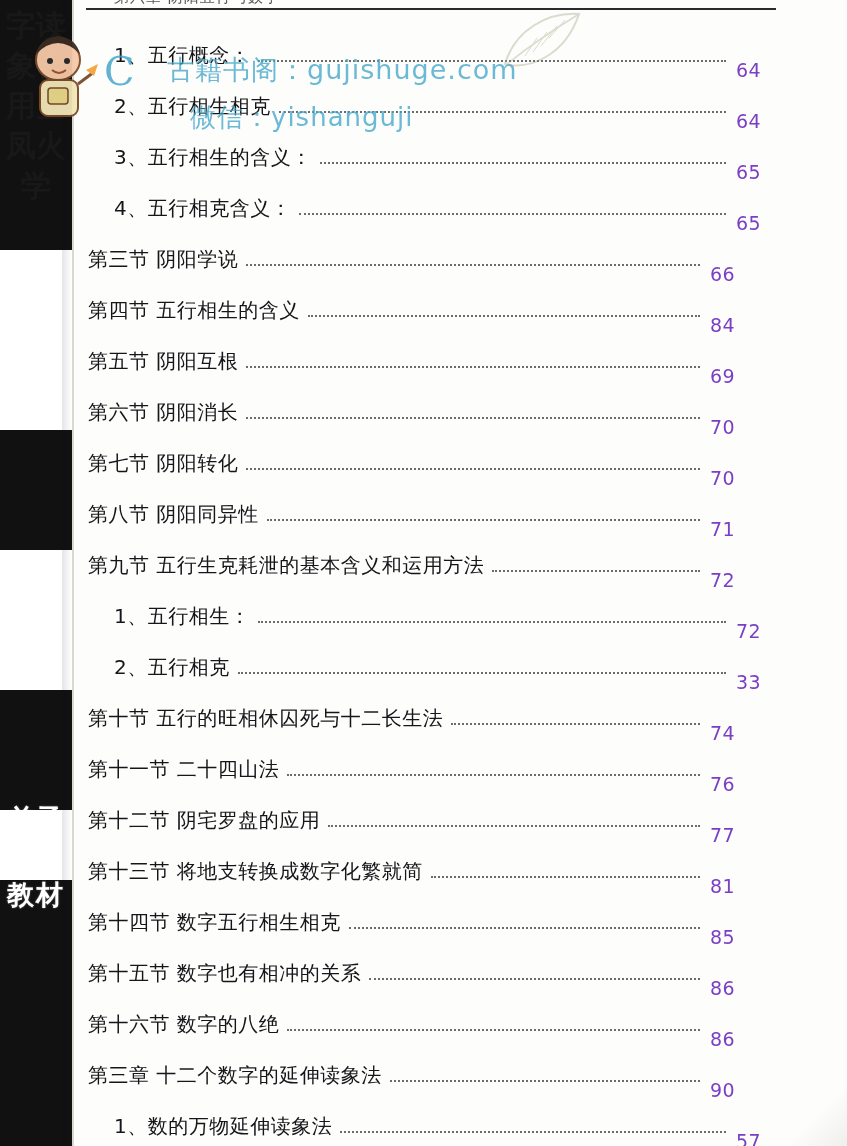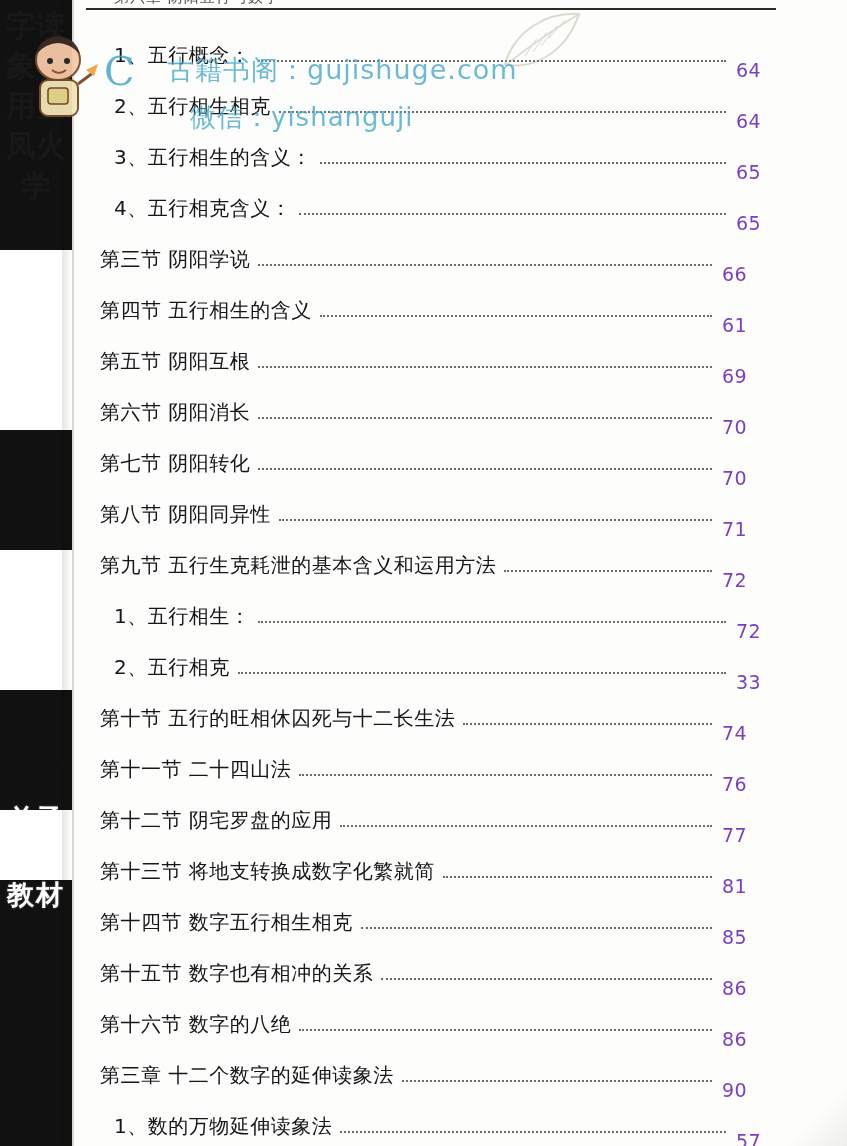--- a/index.html
+++ b/index.html
@@ -145,21 +145,21 @@
     min-width: 20px;
   }
   .toc-page {
     font-size: 19px;
     color: #7a3fc4;
     font-family: "DejaVu Sans", sans-serif;
     width: 46px;
     text-align: left;
     letter-spacing: 0.5px;
   }
-  .toc-row.lvl0 { padding-left: 26px; }
+  .toc-row.lvl0 { padding-left: 14px; }
   .toc-row.lvl1 { padding-left: 40px; }
   .toc-row .toc-page { margin-left: 4px; margin-top: 28px; }
   .row-end { width: 668px; display: flex; align-items: center; }
 
   
   .wm {
     position: absolute;
     pointer-events: none;
     font-family: "DejaVu Sans", sans-serif;
     white-space: nowrap;
@@ -270,21 +270,21 @@
           <div class="row-end">
             <span class="toc-label">第三节  阴阳学说</span>
             <span class="toc-dots"></span>
             <span class="toc-page">66</span>
           </div>
         </div>
         <div class="toc-row lvl0">
           <div class="row-end">
             <span class="toc-label">第四节  五行相生的含义</span>
             <span class="toc-dots"></span>
-            <span class="toc-page">61</span>
+            <span class="toc-page">84</span>
           </div>
         </div>
         <div class="toc-row lvl0">
           <div class="row-end">
             <span class="toc-label">第五节  阴阳互根</span>
             <span class="toc-dots"></span>
             <span class="toc-page">69</span>
           </div>
         </div>
         <div class="toc-row lvl0">

